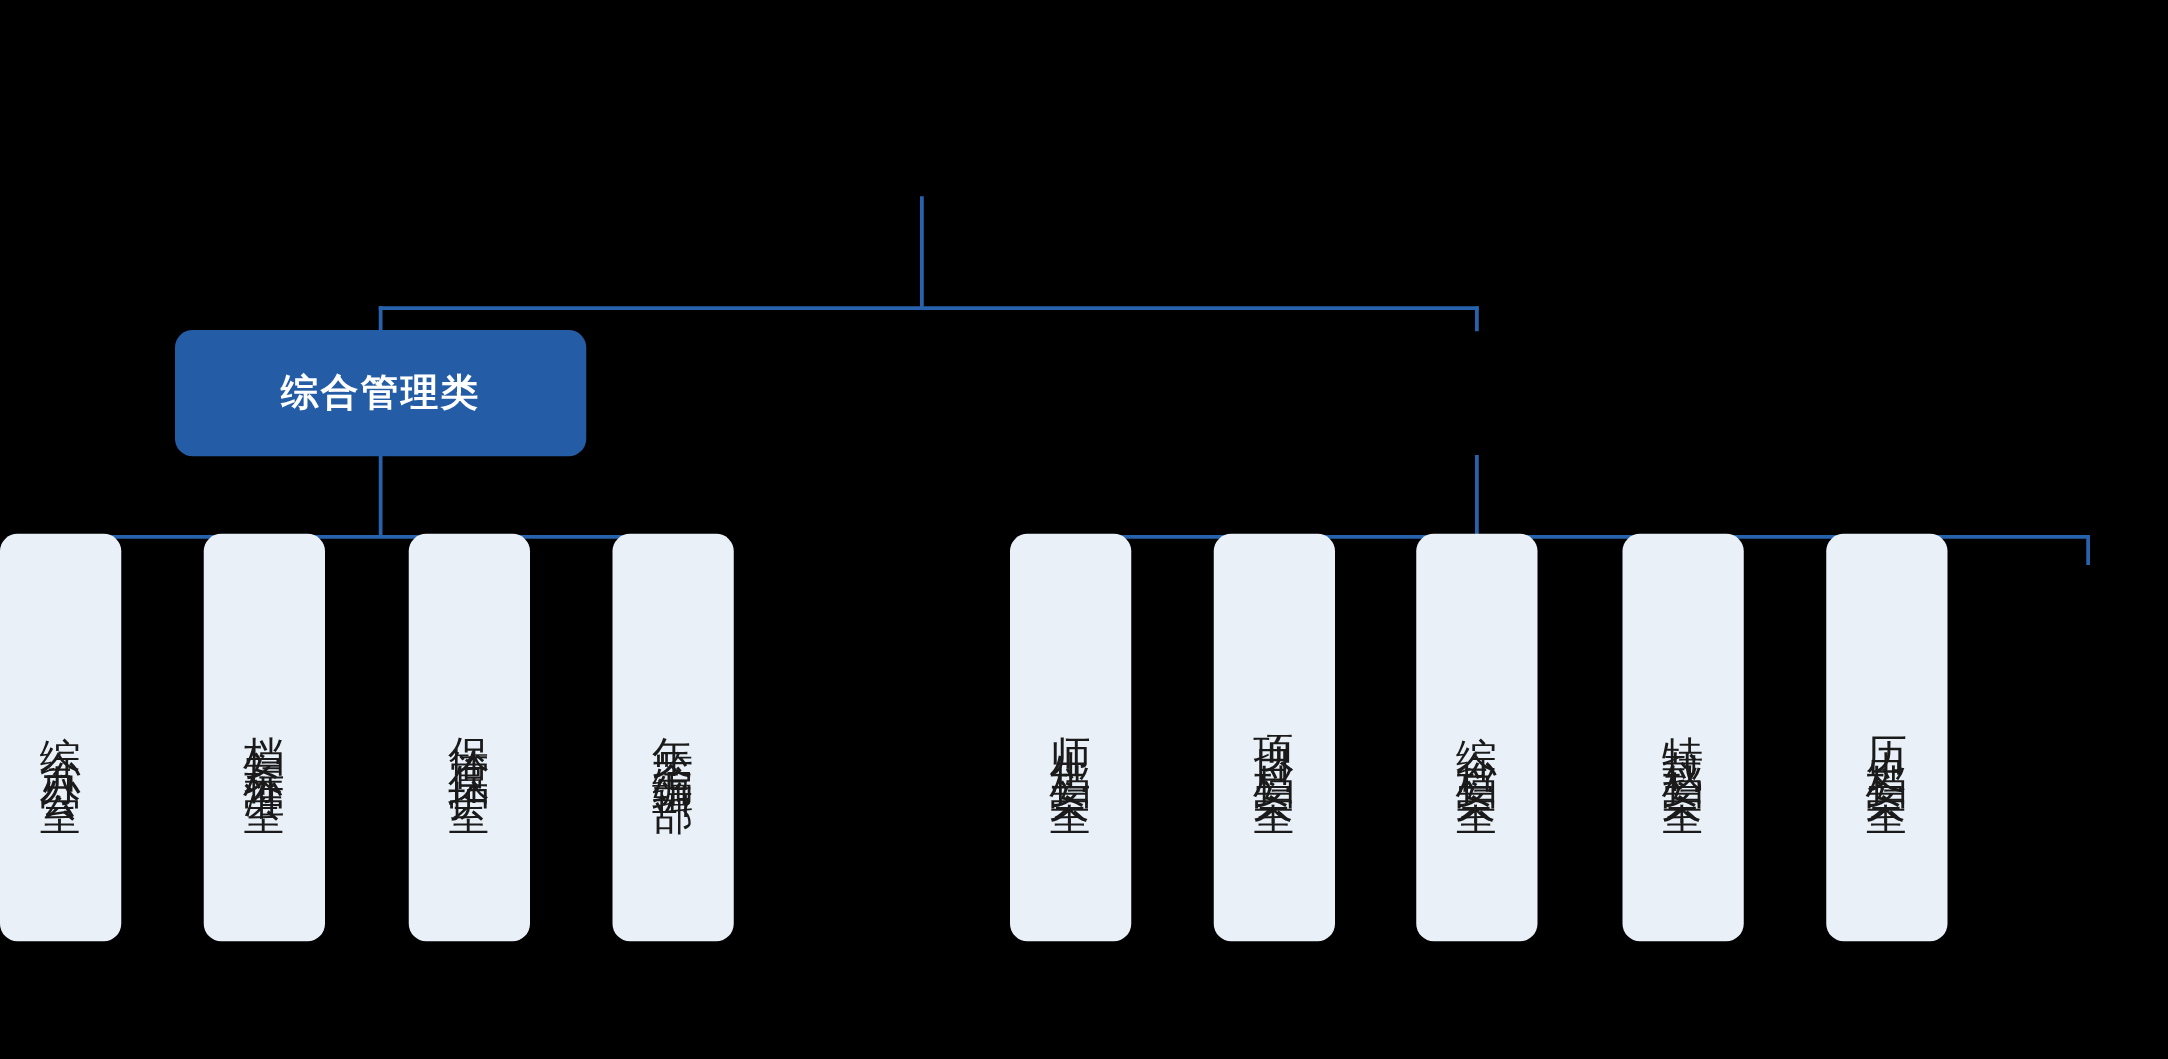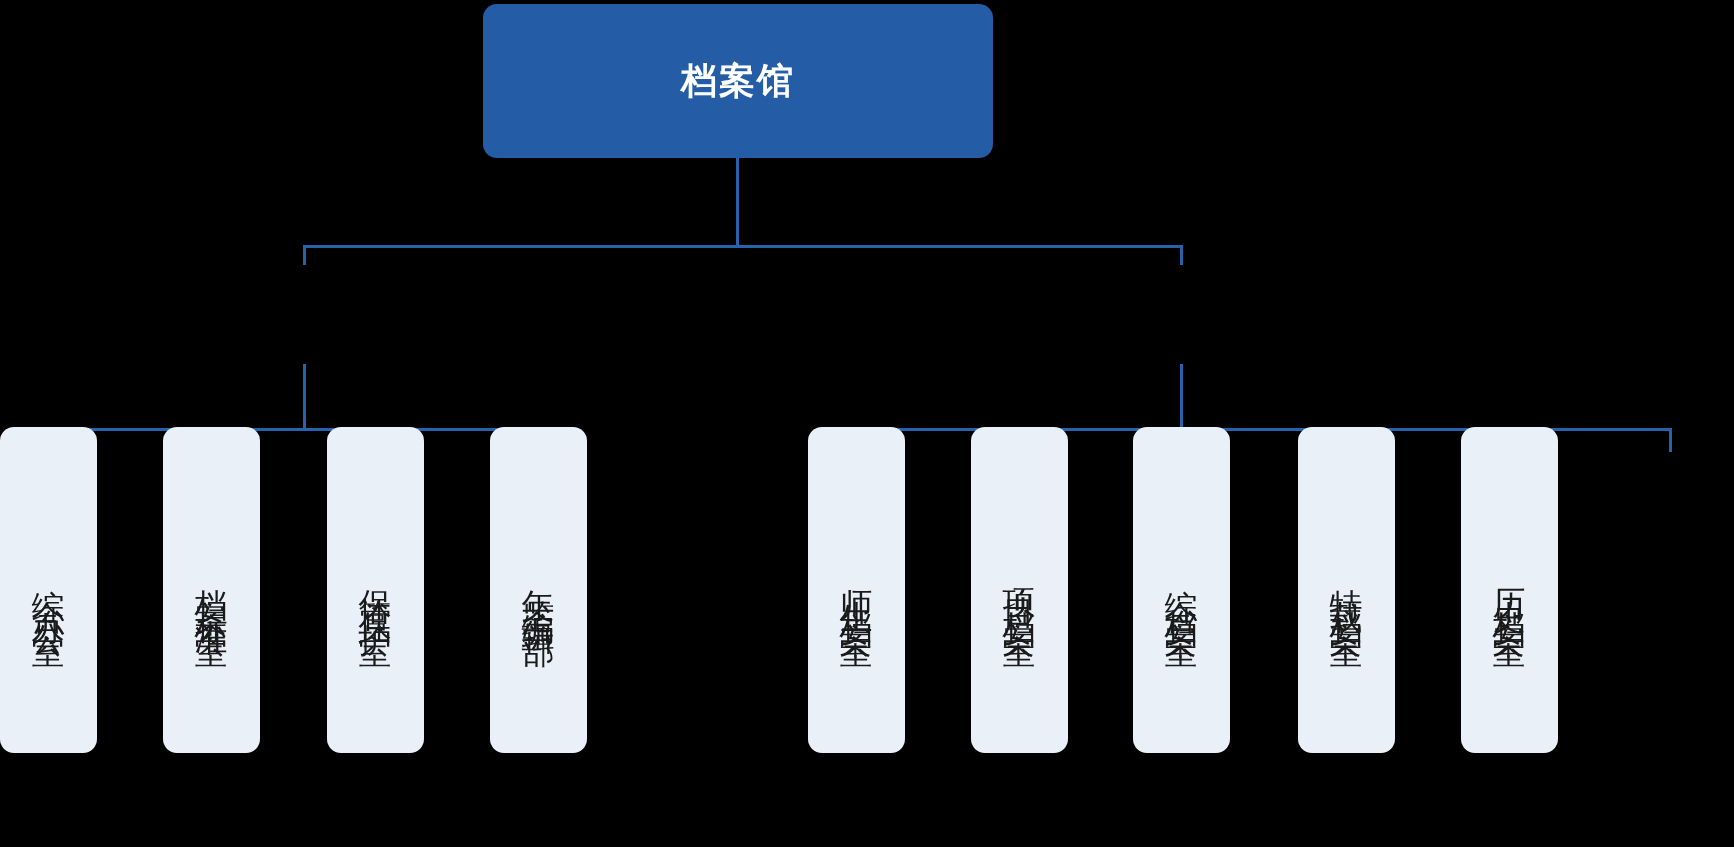--- a/index.html
+++ b/index.html
@@ -94,24 +94,24 @@
   <div class="conn" style="left:1180px; top:364px; width:3px; height:66px;"></div>
 
   <div class="conn" style="left:855px; top:428px; width:817px; height:3px;"></div>
   <div class="conn" style="left:855px;  top:428px; width:3px; height:24px;"></div>
   <div class="conn" style="left:1018px; top:428px; width:3px; height:24px;"></div>
   <div class="conn" style="left:1180px; top:428px; width:3px; height:24px;"></div>
   <div class="conn" style="left:1345px; top:428px; width:3px; height:24px;"></div>
   <div class="conn" style="left:1669px; top:428px; width:3px; height:24px;"></div>
   <div class="conn" style="left:1508px; top:428px; width:3px; height:24px;"></div>
 
-  <div class="node node-root" style="left:483px; top:4px; width:510px; height:154px;">
-    <span class="node-label">档案馆</span>
+
+  <div class="node node-cat" style="left:140px; top:264px; width:329px; height:101px;">
+    <span class="node-label">综合管理类</span>
   </div>
-
 
 
   <div class="node node-leaf" style="left:0px; top:427px; width:97px; height:326px;">
     <span class="node-label">综合办公室</span>
   </div>
 
   <div class="node node-leaf" style="left:163px; top:427px; width:97px; height:326px;">
     <span class="node-label">档案标准室</span>
   </div>
 

